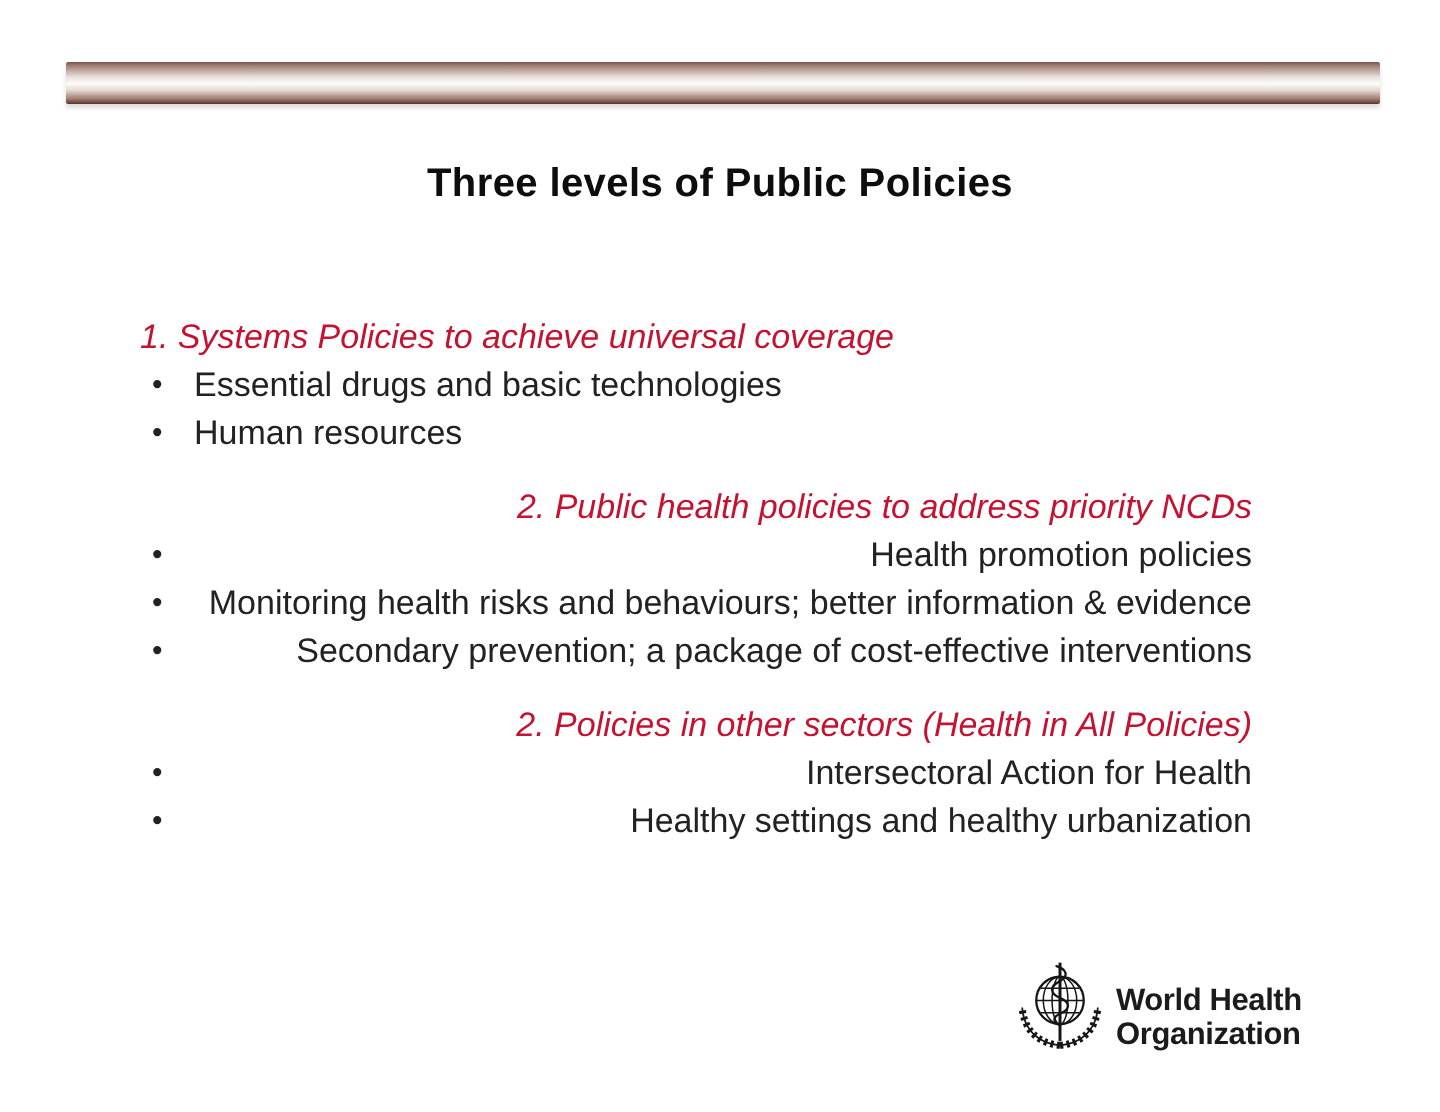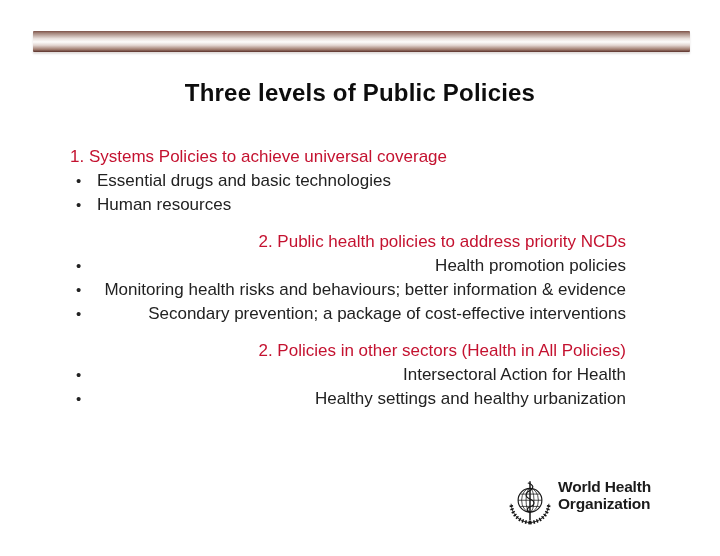--- a/index.html
+++ b/index.html
@@ -25,58 +25,59 @@
       #e2d5d0 68%, #9f7b6e 88%, #59302a 100%);
     border-radius: 1px;
     box-shadow: 0 2px 2px rgba(120,100,95,0.22);
   }
   .title {
     position: absolute;
     top: 79px; left: 0;
     width: 100%;
     margin: 0;
     text-align: center;
-    font-size: 24px;
+    font-size: 20px;
     line-height: 27px;
     font-weight: bold;
     color: #0d0d0d;
     letter-spacing: 0.2px;
   }
   .content {
     position: absolute;
     left: 70px; top: 147px;
     width: 556px;
   }
   .sec + .sec { margin-top: 18px; text-align: right; }
   .sec h2 {
-    margin: 0 0 6px 0;
+    margin: 12px 0 6px 0;
     font-size: 17px;
     line-height: 19px;
     font-weight: normal;
     color: var(--heading-red, #c41230);
+    font-style: italic;
   }
   .sec ul { list-style: none; margin: 0; padding: 0; }
   .sec li {
     position: relative;
     padding-left: 27px;
     font-size: 17px;
     line-height: 18px;
     margin-bottom: 6px;
     color: var(--body-text, #222222);
   }
   .sec li .b {
     position: absolute;
     left: 6px; top: 0;
     font-size: 15px;
   }
   .who {
     position: absolute;
     left: 508px; top: 478px;
     display: flex;
-    align-items: flex-start;
+    align-items: flex-end;
     gap: 6px;
   }
   .who-emblem { display: block; }
   .who-text {
     display: flex;
     flex-direction: column;
     font-weight: bold;
     font-size: 15.5px;
     line-height: 17px;
     color: #1b1b1b;

